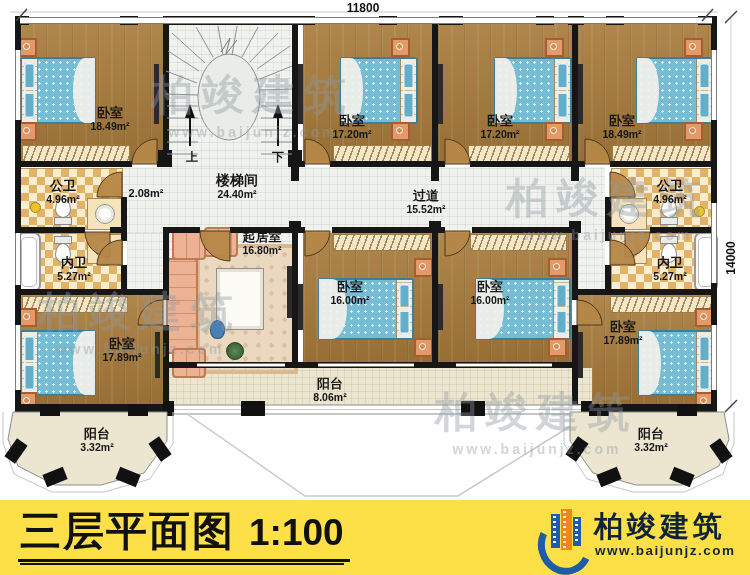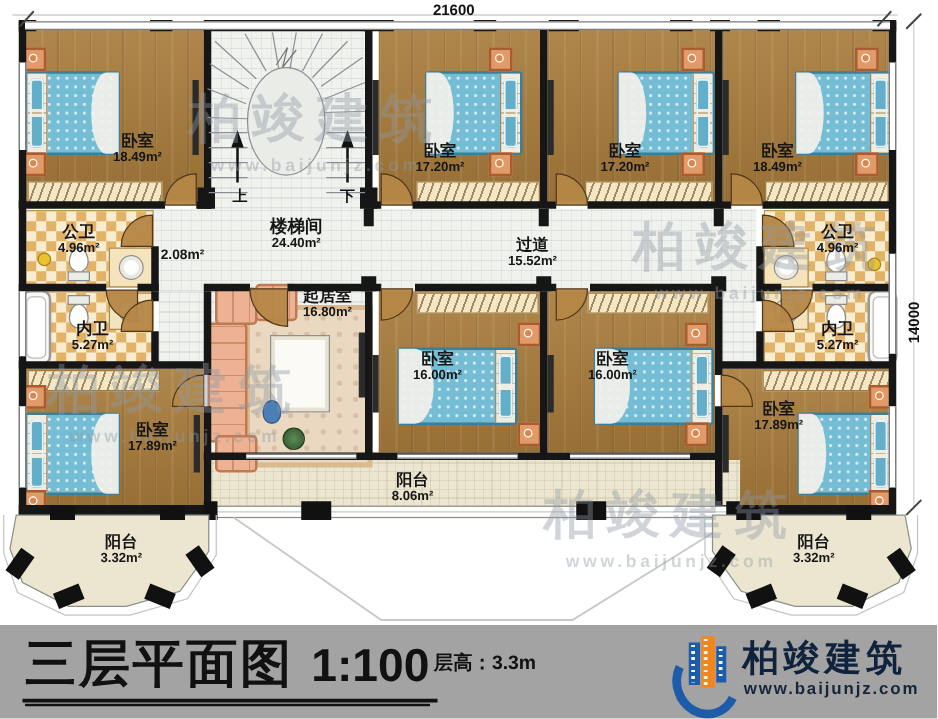--- a/index.html
+++ b/index.html
@@ -77,21 +77,21 @@
   .updn{position:absolute;z-index:15;transform:translate(-50%,-50%);font-size:12px;font-weight:bold;color:#111;}
   .dim{position:absolute;z-index:15;font-size:12px;font-weight:bold;color:#111;}
   
   .wm{position:absolute;z-index:14;text-align:center;transform:translate(-50%,-50%);color:#8e99a4;
     opacity:.40;pointer-events:none;white-space:nowrap;}
   .wm-t{font-size:42px;font-weight:900;letter-spacing:9px;}
   .wm-u{font-size:14px;font-weight:bold;letter-spacing:3px;margin-top:1px;}
   
   .ovl{position:absolute;left:0;top:0;z-index:12;pointer-events:none;}
   
-  .footer{position:absolute;left:0;top:500px;width:750px;height:75px;background:#a3a3a3;z-index:20;}
+  .footer{position:absolute;left:0;top:500px;width:750px;height:75px;background:#fde047;z-index:20;}
   .f-title{position:absolute;left:18px;top:4px;display:inline-block;padding:0 6px 3px 2px;border-bottom:3px solid #111;}
   .f-title::after{content:'';display:block;height:2px;background:#111;margin-top:4px;margin-bottom:-9px;}
   .f-title .t1{font-size:41px;font-weight:bold;color:#111;letter-spacing:2px;}
   .f-title .t2{font-size:37px;font-weight:bold;color:#111;margin-left:14px;}
   .f-stats{position:absolute;left:347px;top:20px;font-size:15.5px;font-weight:bold;color:#111;}
   .f-stats .row{margin-bottom:7px;white-space:nowrap;}
   .f-logo{position:absolute;left:538px;top:505px;width:210px;height:66px;z-index:21;}
   .lmark{position:absolute;left:0;top:3px;width:50px;height:60px;}
   .sw{position:absolute;left:0;top:9px;width:40px;height:44px;border:7px solid transparent;
     border-left-color:#1d5ca8;border-bottom-color:#1d5ca8;border-radius:50%;transform:rotate(-18deg);}
@@ -412,21 +412,21 @@
     <span class="ar">17.20m²</span>
   </div>
   <div class="rlbl" style="left:622px;top:127px">
     <span class="nm">卧室</span>
     <span class="ar">18.49m²</span>
   </div>
   <div class="rlbl big" style="left:237px;top:187px">
     <span class="nm">楼梯间</span>
     <span class="ar">24.40m²</span>
   </div>
-  <div class="solo" style="left:146px;top:204px">2.08m²</div>
+  <div class="solo" style="left:146px;top:193px">2.08m²</div>
   <div class="updn" style="left:192px;top:157px">上</div>
   <div class="updn" style="left:278px;top:157px">下</div>
   <div class="rlbl" style="left:426px;top:202px">
     <span class="nm">过道</span>
     <span class="ar">15.52m²</span>
   </div>
   <div class="rlbl" style="left:262px;top:243px">
     <span class="nm">起居室</span>
     <span class="ar">16.80m²</span>
   </div>
@@ -468,21 +468,21 @@
   </div>
   <div class="rlbl" style="left:97px;top:440px">
     <span class="nm">阳台</span>
     <span class="ar">3.32m²</span>
   </div>
   <div class="rlbl" style="left:651px;top:440px">
     <span class="nm">阳台</span>
     <span class="ar">3.32m²</span>
   </div>
 
-  <div class="dim" style="left:333px;top:1px;width:60px;text-align:center">21600</div>
+  <div class="dim" style="left:333px;top:1px;width:60px;text-align:center">11800</div>
   <div class="dim" style="left:709px;top:251px;width:44px;text-align:center;transform:rotate(-90deg)">14000</div>
 
   <div class="wm" style="left:253px;top:103px">
     <div class="wm-t">柏竣建筑</div>
     <div class="wm-u">www.baijunjz.com</div>
   </div>
   <div class="wm" style="left:608px;top:206px">
     <div class="wm-t">柏竣建筑</div>
     <div class="wm-u">www.baijunjz.com</div>
   </div>
@@ -493,23 +493,20 @@
   <div class="wm" style="left:537px;top:420px">
     <div class="wm-t">柏竣建筑</div>
     <div class="wm-u">www.baijunjz.com</div>
   </div>
 
   <div class="footer">
     <div class="f-title">
       <span class="t1">三层平面图</span><span class="t2">1:100</span>
     </div>
     <div class="f-stats">
-      <div class="row">
-        <span>层高：</span><span>3.3m</span>
-      </div>
     </div>
   </div>
   <div class="f-logo">
     <div class="lmark">
       <div class="sw"></div>
       <div class="b1"></div>
       <div class="b2"></div>
       <div class="b3"></div>
     </div>
     <div class="lt1">柏竣建筑</div>

